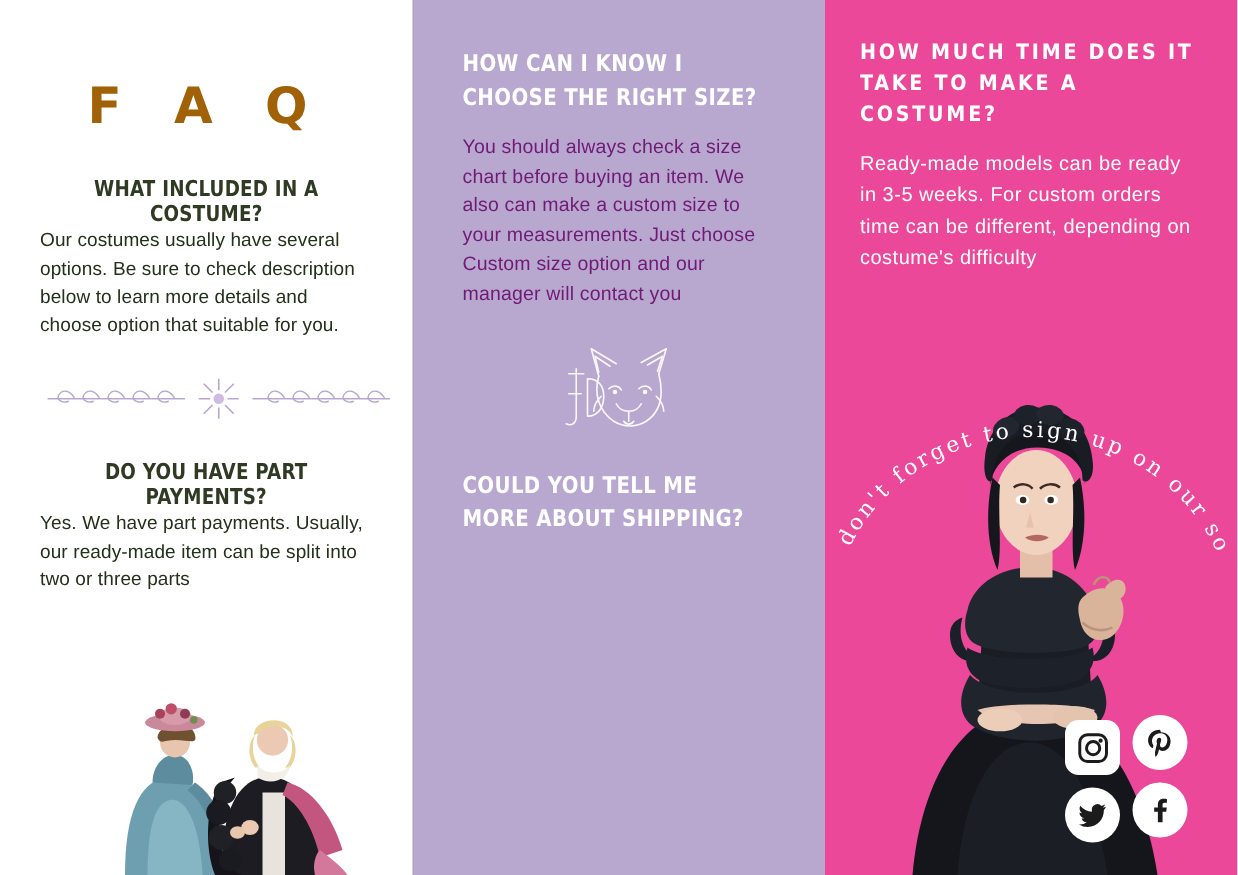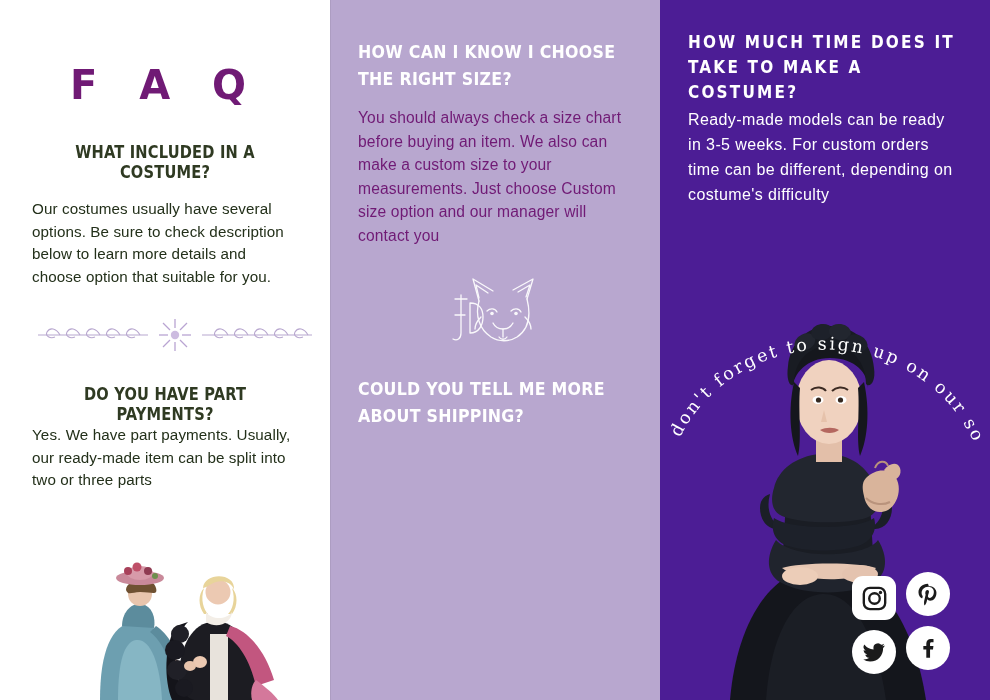--- a/index.html
+++ b/index.html
@@ -24,34 +24,34 @@
     padding: 0 32px;
     flex: 0 0 330px;
   }
   .faq-title {
     margin-top: 62px;
     text-align: center;
     font-family: "DejaVu Sans", sans-serif;
     font-weight: bold;
     font-size: 40px;
     letter-spacing: 14px;
-    color: #701a75;
+    color: #a16207;
   }
   .q-left {
     margin-top: 34px;
     text-align: center;
     font-family: "DejaVu Sans Condensed", "Liberation Sans Narrow", "Liberation Sans", sans-serif;
     font-weight: bold;
     font-size: 17.5px;
     letter-spacing: 0.2px;
     color: #2f3a22;
     transform: scaleX(0.93);
   }
   .a-left {
-    margin-top: 16px;
+    margin-top: 0;
     font-size: 15.2px;
     line-height: 22.5px;
     color: #23301a;
     letter-spacing: 0.1px;
   }
   .divider {
     margin: 26px auto 0 auto;
     width: 286px; height: 42px;
     display: block;
   }
@@ -63,21 +63,21 @@
     left: 60px; bottom: 0;
     width: 250px; height: 170px;
     overflow: hidden;
   }
 
   
   .col-mid {
     position: relative;
     width: 330px; height: 700px;
     background: #b8a7cf;
-    padding: 0 28px;
+    padding: 0 40px;
     flex: 0 0 330px;
     color: #ffffff;
   }
   .q-mid {
     font-family: "DejaVu Sans Condensed", "Liberation Sans Narrow", "Liberation Sans", sans-serif;
     font-weight: bold;
     font-size: 18.5px;
     line-height: 27px;
     letter-spacing: 0.3px;
     color: #ffffff;
@@ -96,37 +96,37 @@
     margin: 24px auto 0 auto;
     width: 112px; height: 80px;
     display: block;
   }
   .q-mid.second { padding-top: 24px; }
 
   
   .col-right {
     position: relative;
     width: 330px; height: 700px;
-    background: #4c1d95;
+    background: #ec4899;
     padding: 0 28px;
     flex: 0 0 330px;
     color: #ffffff;
     overflow: hidden;
   }
   .q-right {
     padding-top: 30px;
     font-family: "DejaVu Sans Condensed", "Liberation Sans Narrow", "Liberation Sans", sans-serif;
     font-weight: bold;
     font-size: 17px;
     line-height: 25px;
     letter-spacing: 2.2px;
     color: #ffffff;
   }
   .a-right {
-    margin-top: 2px;
+    margin-top: 14px;
     font-size: 16px;
     line-height: 25px;
     letter-spacing: 0.4px;
     color: #ffffff;
   }
   .arc-wrap {
     position: absolute;
     left: 0; top: 252px;
     width: 330px; height: 210px;
     pointer-events: none;

